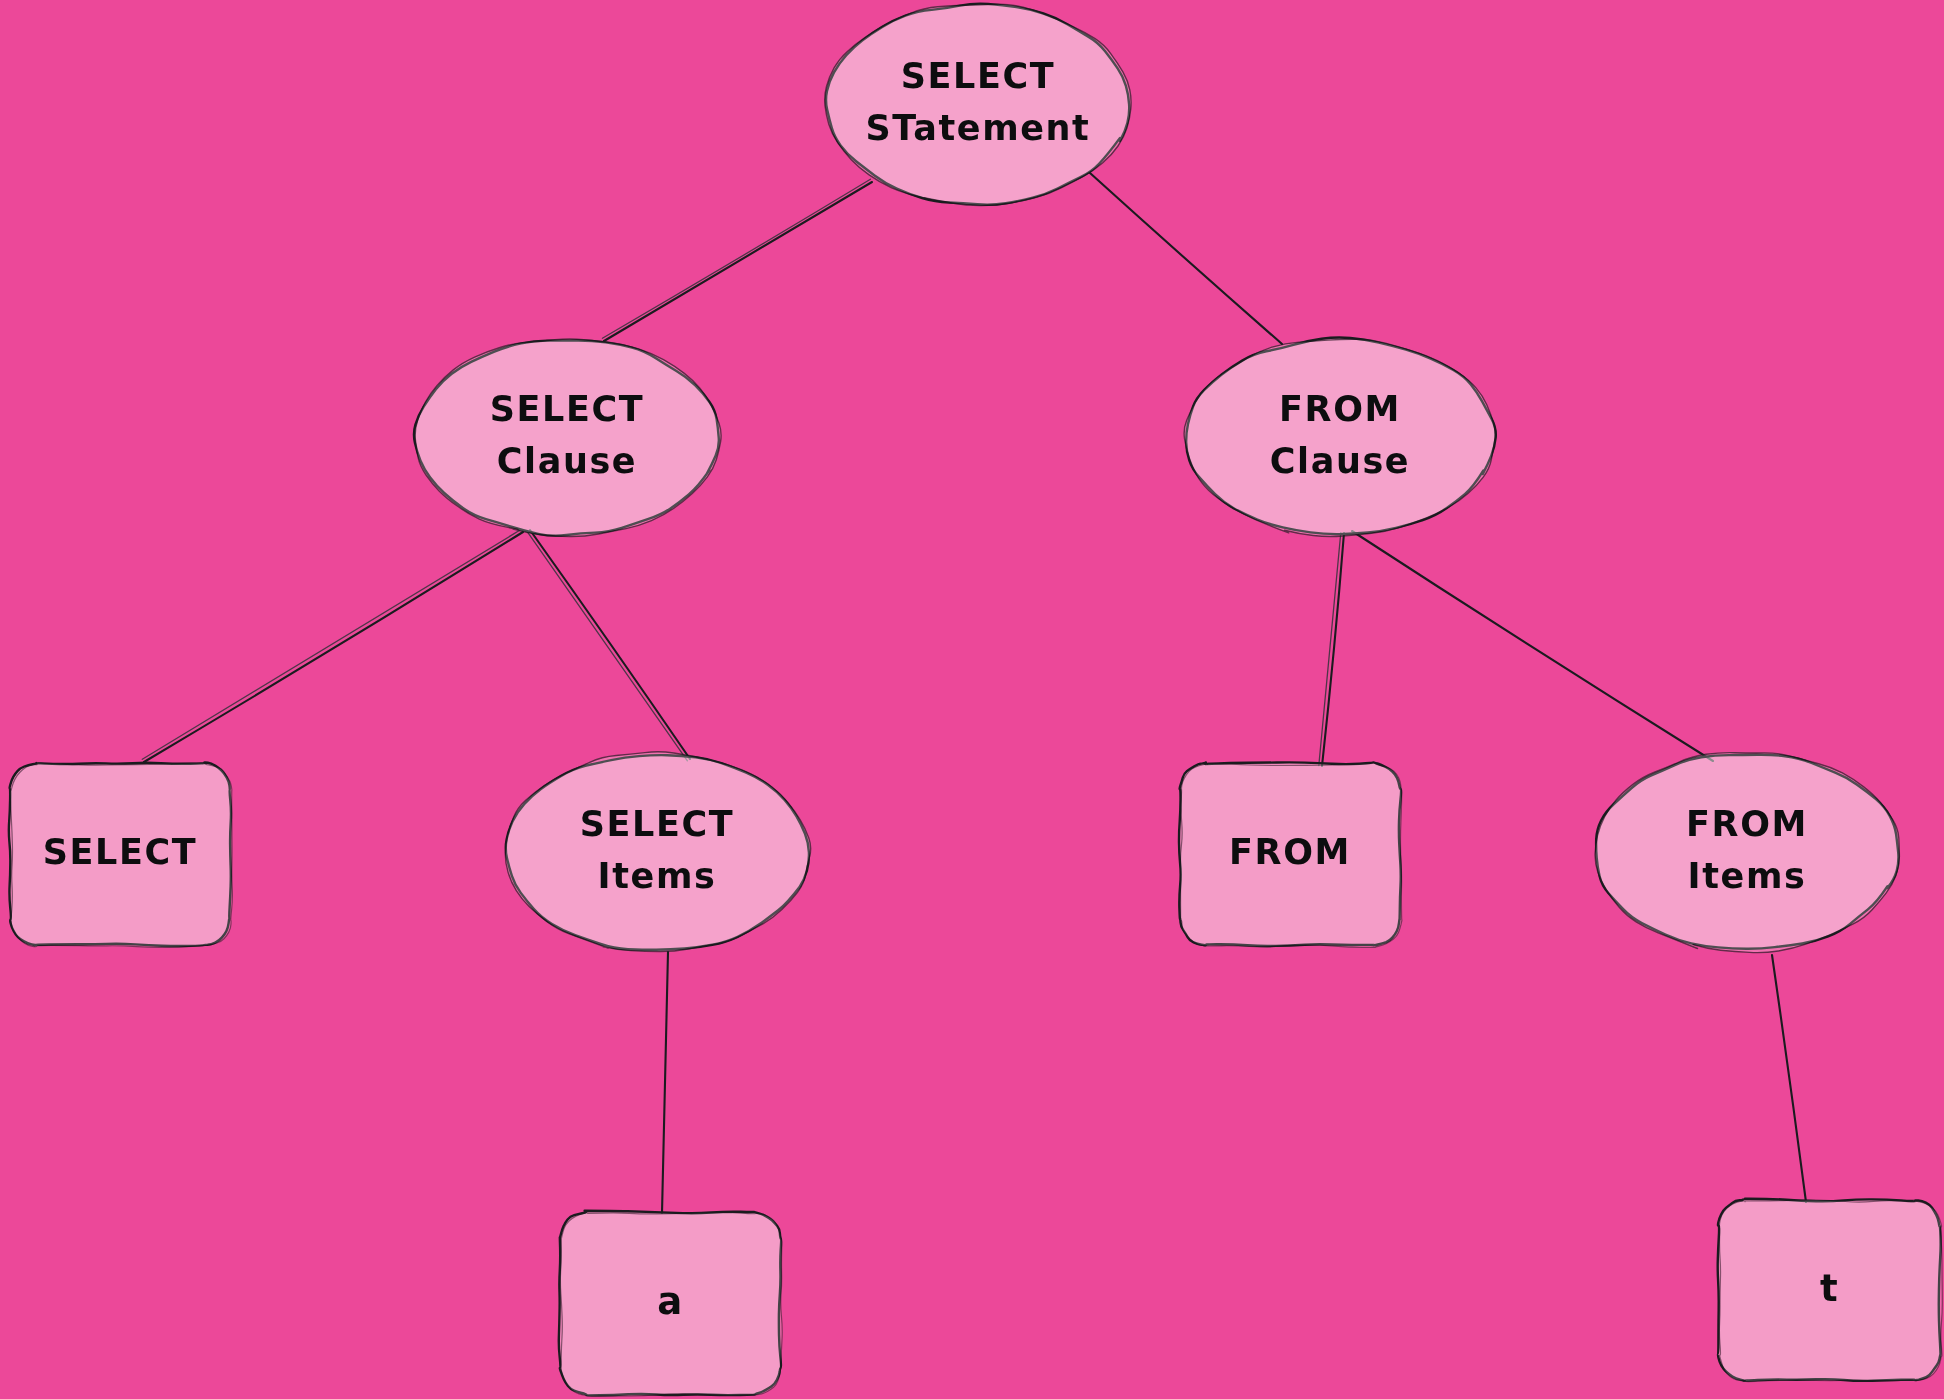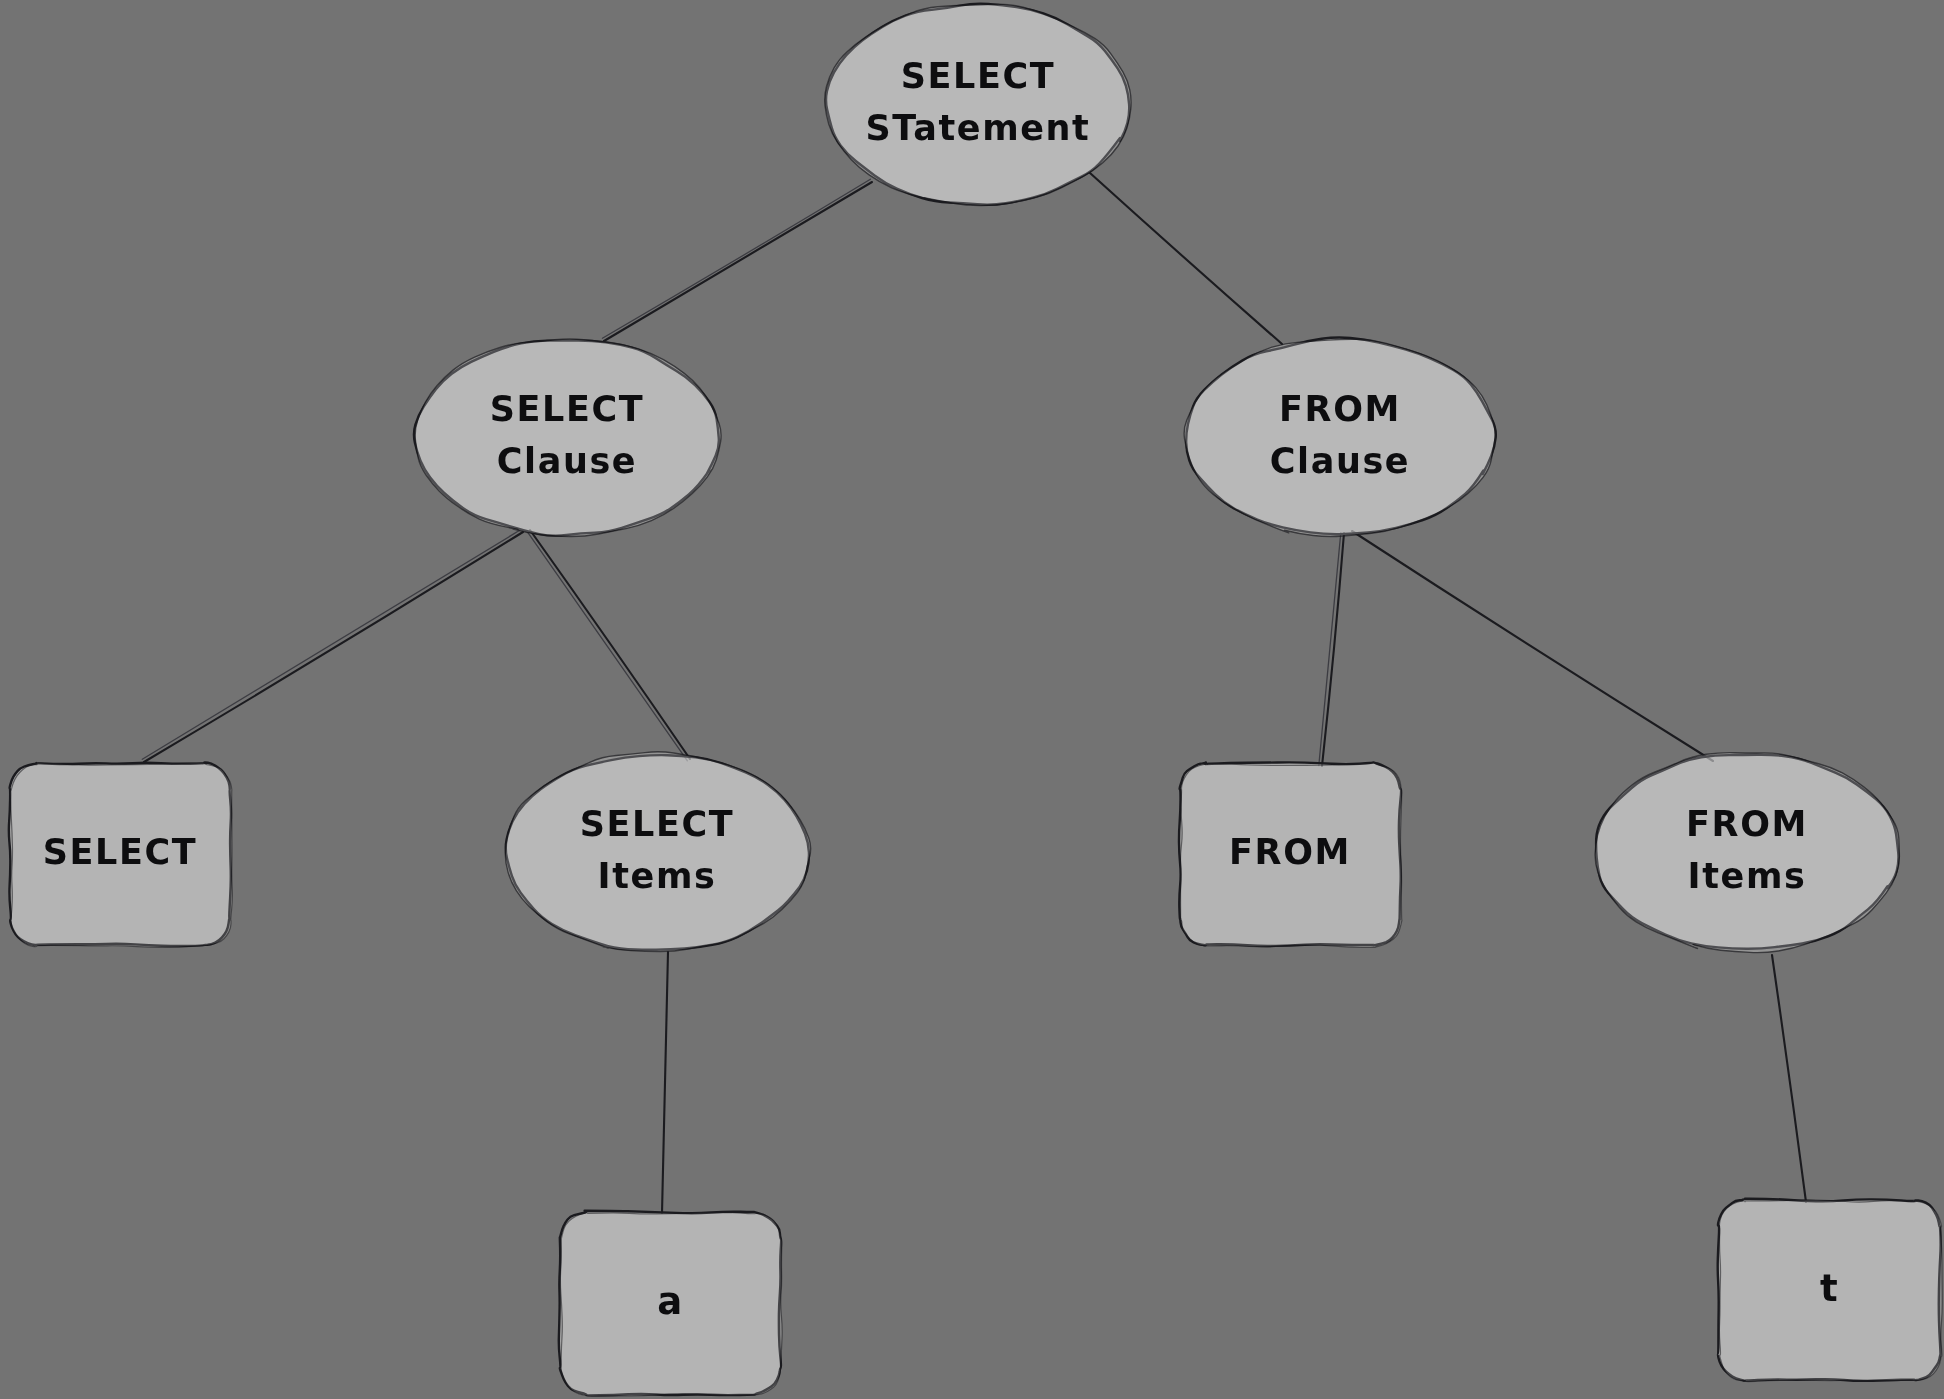--- a/index.html
+++ b/index.html
@@ -11,21 +11,21 @@
     width: 1944px;
     height: 1399px;
     background: #f1f2f4;
     font-family: "DejaVu Sans", sans-serif;
     overflow: hidden;
   }
   #canvas {
     position: relative;
     width: 1944px;
     height: 1399px;
-    background: #737373;
+    background: #ec4899;
   }
   #diagram-svg {
     position: absolute;
     left: 0;
     top: 0;
     width: 1944px;
     height: 1399px;
   }
   .node-shape {
     fill: #ffffff;

